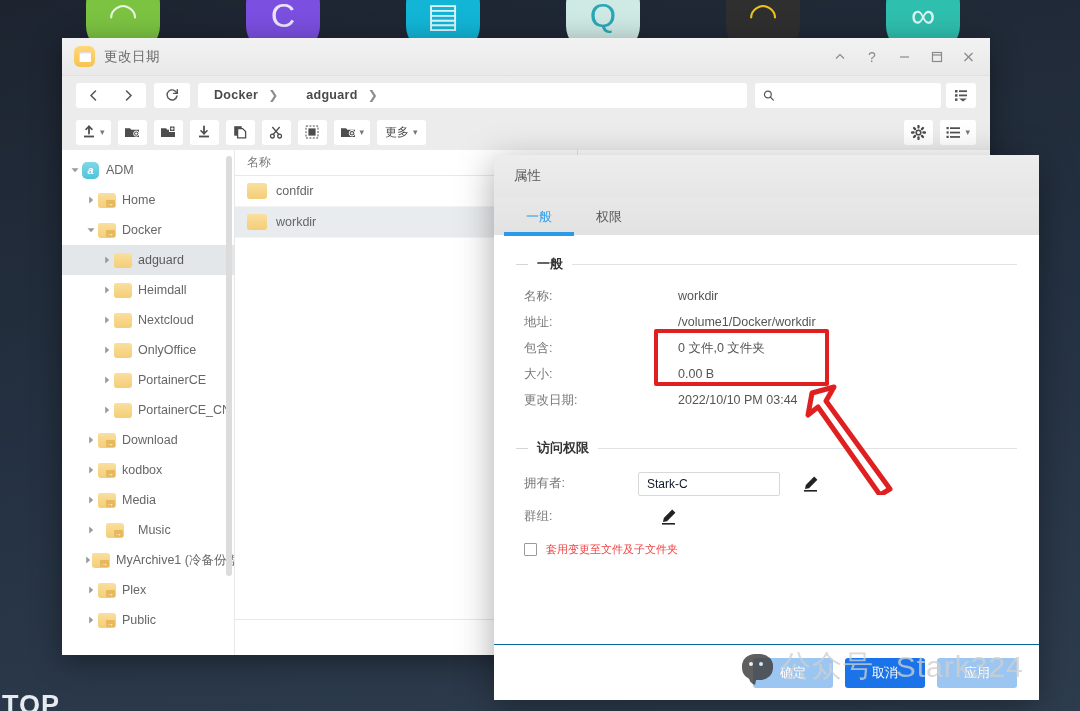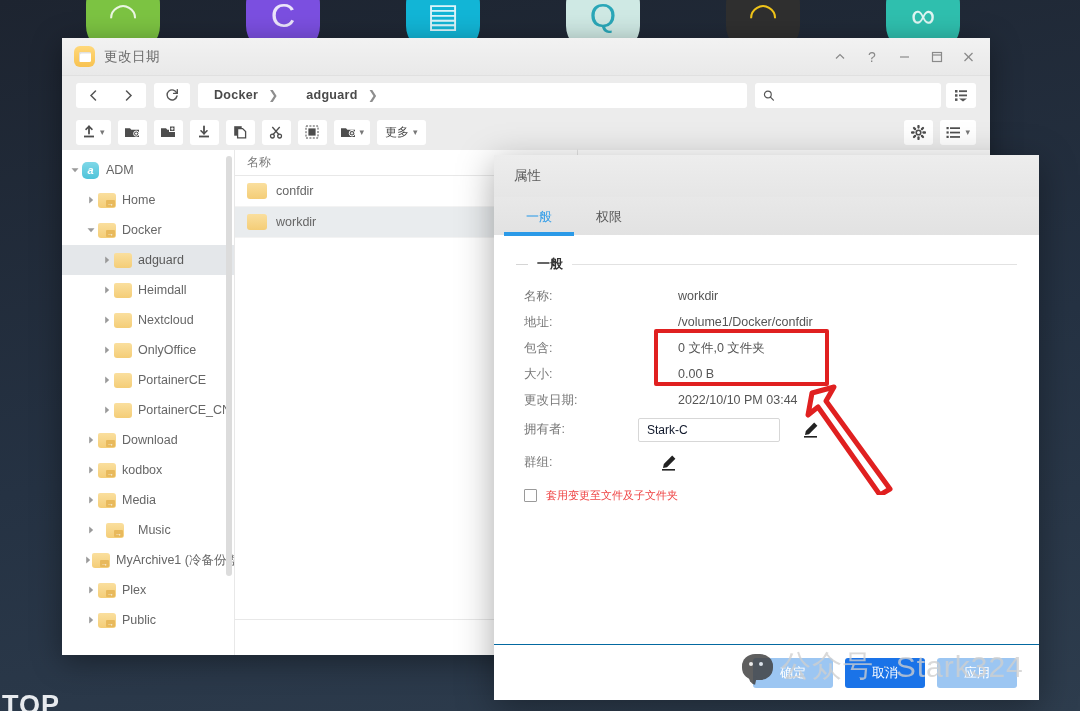--- a/index.html
+++ b/index.html
@@ -688,36 +688,41 @@
         <span class="lt">一般</span>
         <span class="line"></span>
       </div>
       <div id="gen-fields">
           <div class="prow">
             <span class="plabel">名称:</span>
             <span class="pval">workdir</span>
           </div>
           <div class="prow">
             <span class="plabel">地址:</span>
-            <span class="pval">/volume1/Docker/confdir</span>
+            <span class="pval">/volume1/Docker/workdir</span>
           </div>
           <div class="prow">
             <span class="plabel">包含:</span>
             <span class="pval">0 文件,0 文件夹</span>
           </div>
           <div class="prow">
             <span class="plabel">大小:</span>
             <span class="pval">0.00 B</span>
           </div>
           <div class="prow">
             <span class="plabel">更改日期:</span>
             <span class="pval">2022/10/10 PM 03:44</span>
           </div>
         </div>
 
+      <div class="legend" style="margin-top:26px">
+        <span class="dash"></span>
+        <span class="lt">访问权限</span>
+        <span class="line"></span>
+      </div>
 
       <div class="inrow">
         <span class="plabel">拥有者:</span>
         <span class="tin">Stark-C</span>
         <span class="pencil">
           <svg width="17" height="17" viewBox="0 0 17 17">
               <path d="M12.2 1.6l3.2 3.2-8.4 8.4-4 .8.8-4z" fill="#222"></path>
               <rect x="2" y="15" width="13" height="1.6" fill="#222"></rect>
             </svg>
         </span>

